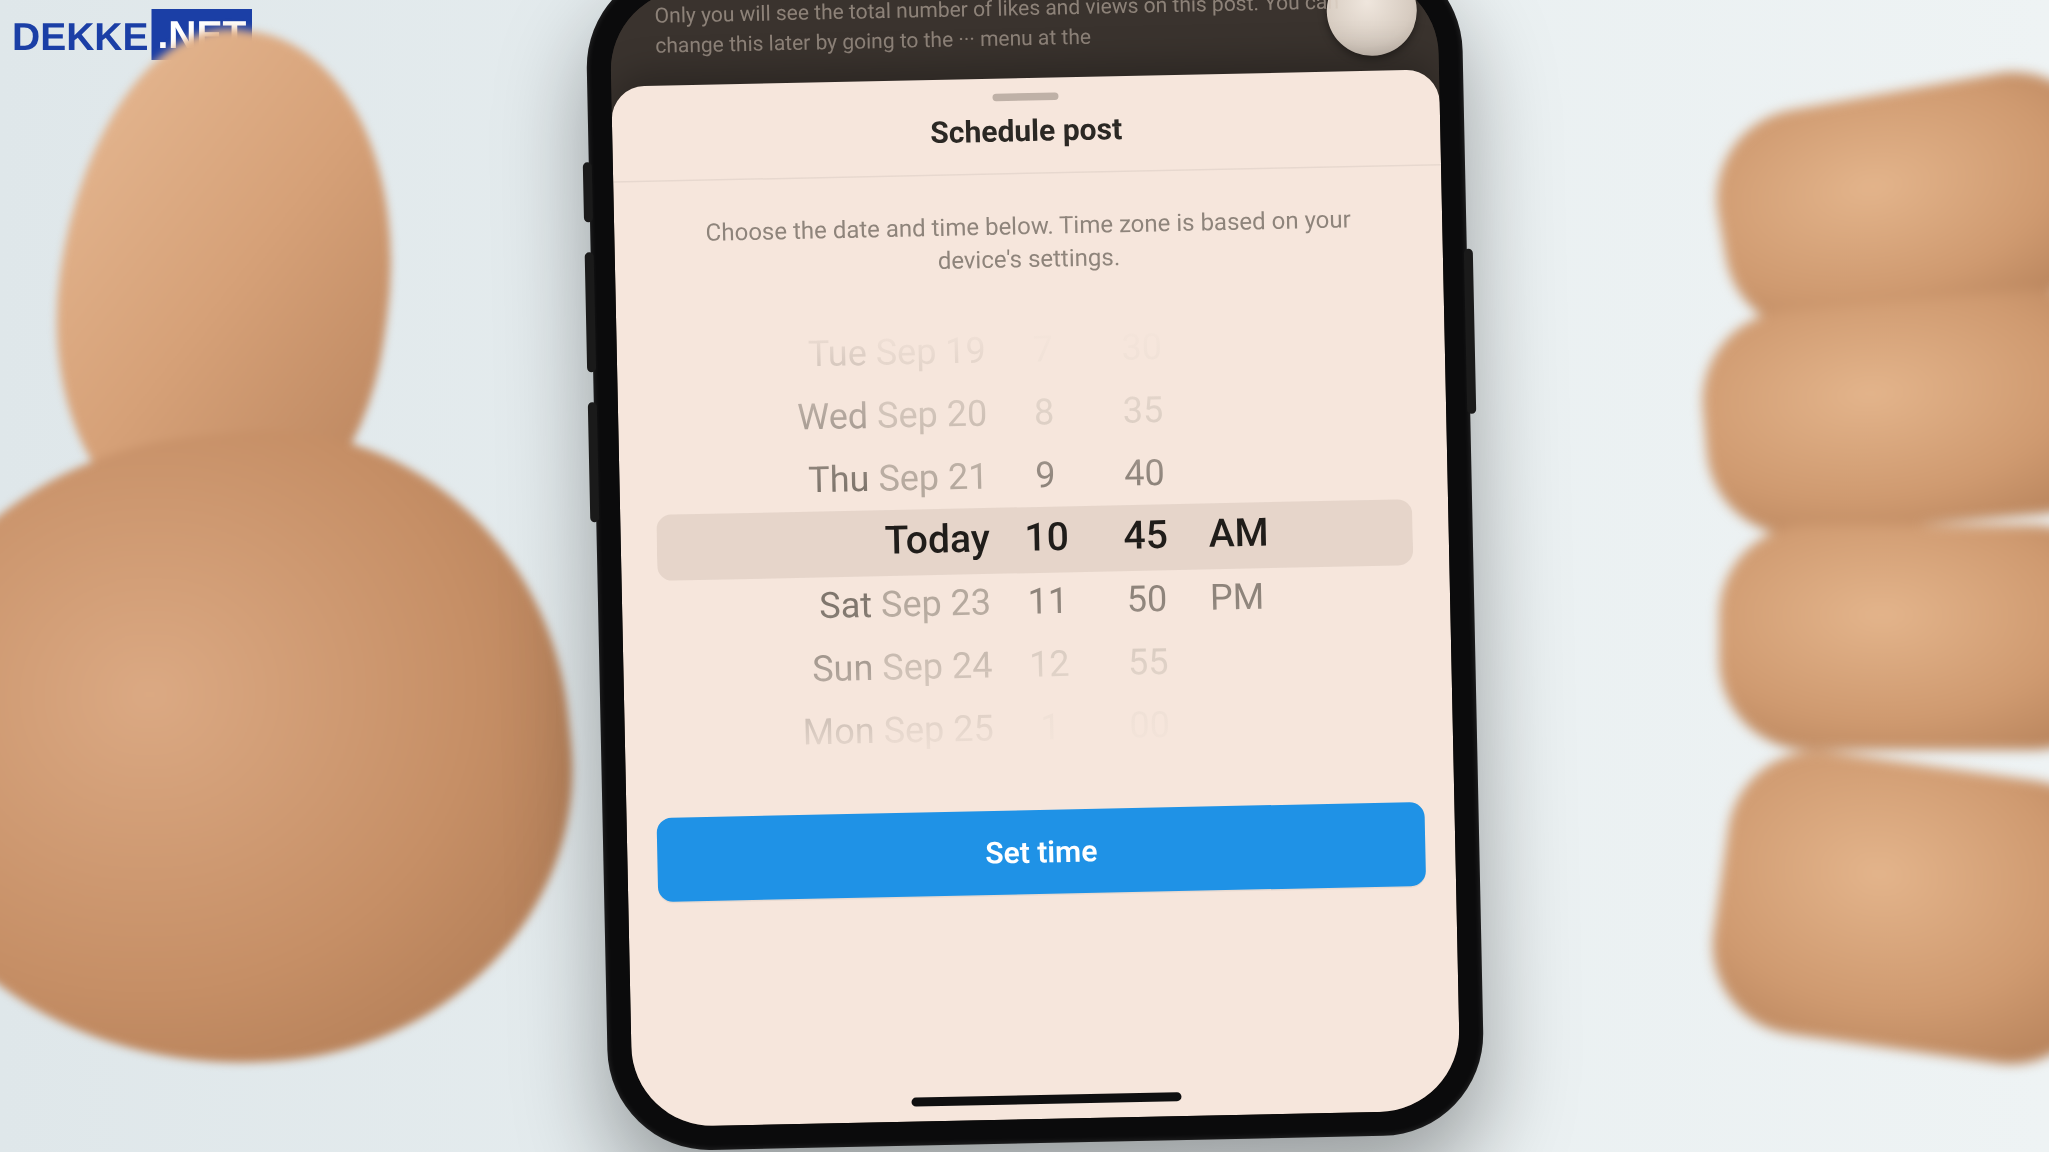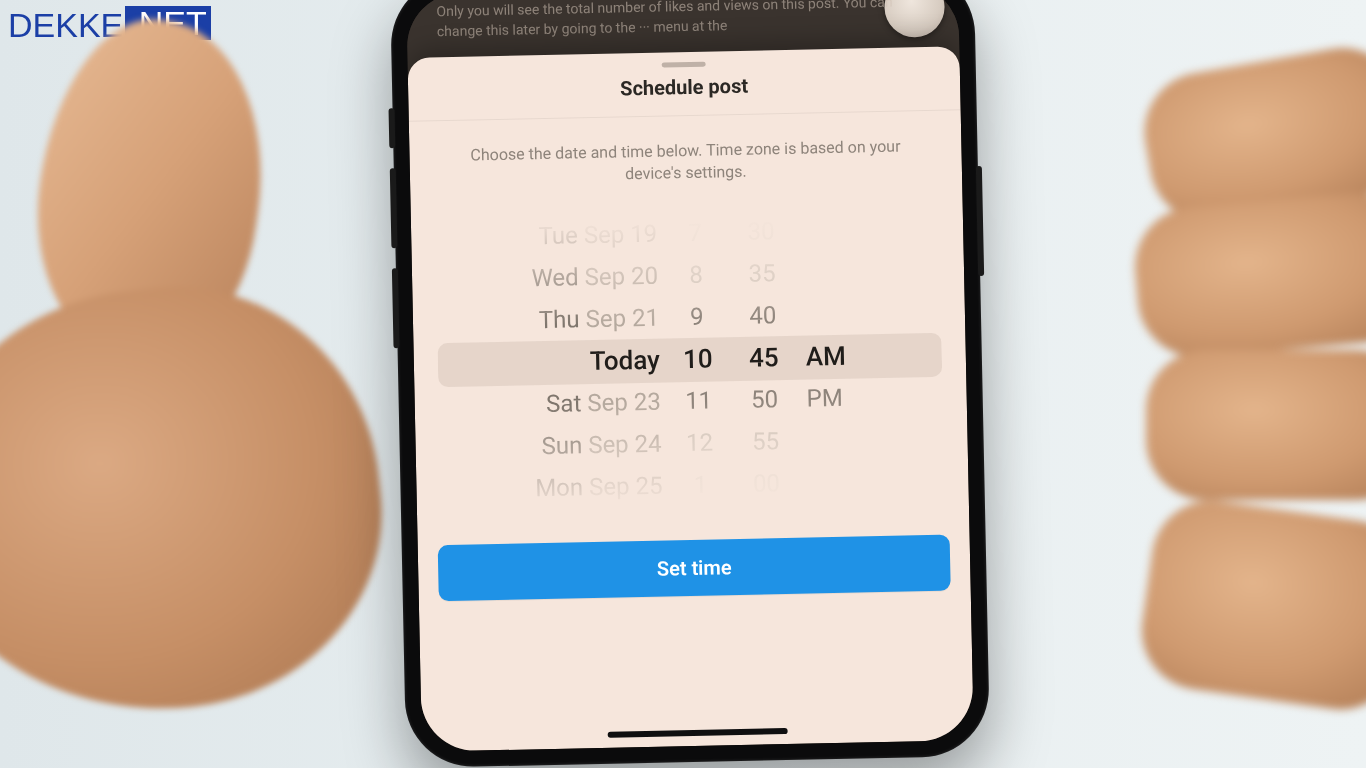--- a/index.html
+++ b/index.html
@@ -9,26 +9,26 @@
     background: linear-gradient(90deg, #dfe7ea 0%, #e6edef 40%, #eef3f4 100%);
     position: relative;
   }
 
   
   .watermark {
     position: absolute;
     top: 6px;
     left: 8px;
     font-family: Arial, sans-serif;
-    font-weight: 400;
-    font-size: 34px;
+    font-weight: 700;
+    font-size: 26px;
     letter-spacing: 0px;
     color: #1b3fa6;
     display: flex;
-    align-items: flex-start;
+    align-items: flex-end;
   }
   .watermark .box {
     display: inline-block;
     background: #1b3fa6;
     color: #ffffff;
     padding: 0 4px 0 4px;
     margin-left: 2px;
     line-height: 34px;
     height: 34px;
   }

